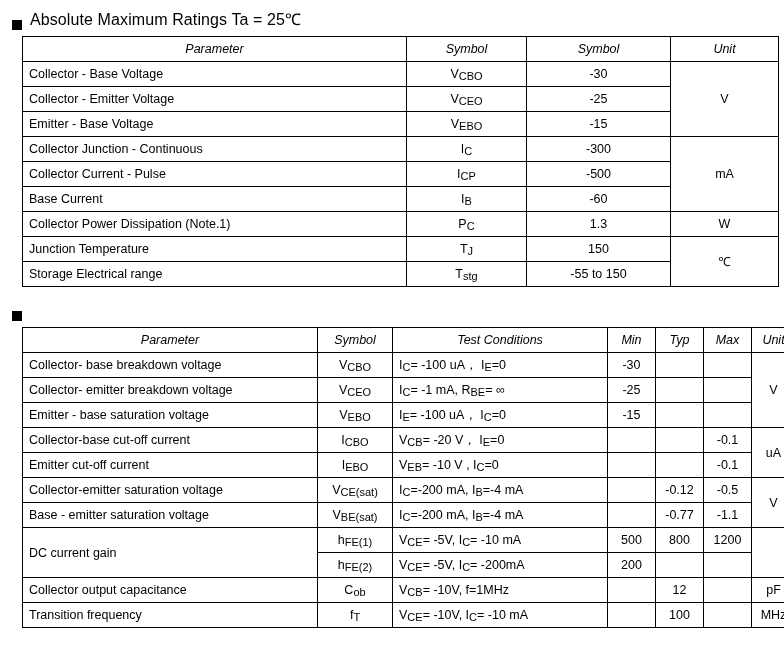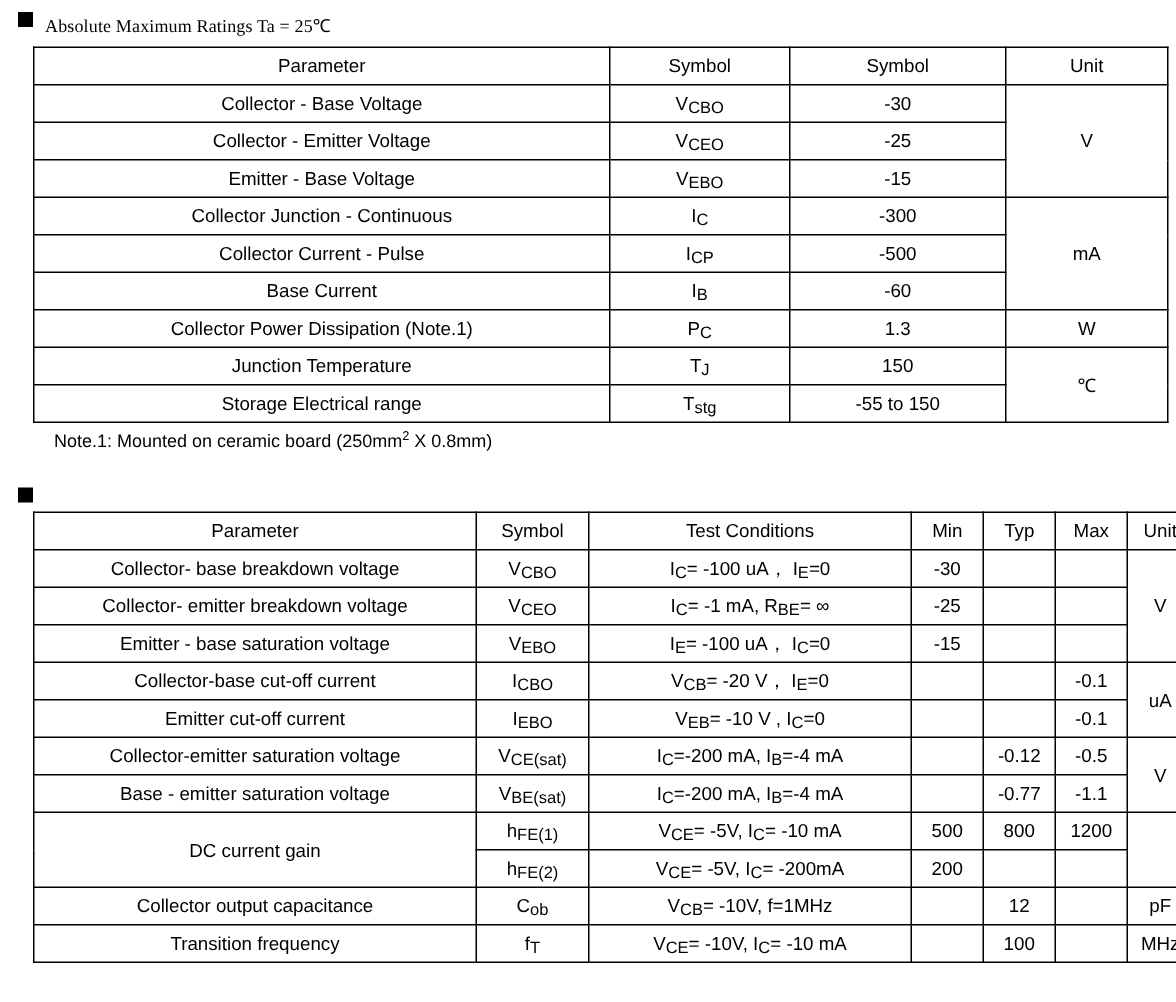--- a/index.html
+++ b/index.html
@@ -15,25 +15,24 @@
     position: relative;
     overflow: hidden;
   }
   .page {
     padding: 6px 10px 0 10px;
     box-sizing: border-box;
     width: 784px;
   }
   .section-heading {
     display: flex;
-    align-items: flex-start;
-    font-size: 12px;
+    align-items: flex-end;
+    font-size: 16px;
     margin: 2px 0 6px 2px;
     letter-spacing: 0.1px;
-    font-family: Liberation Serif, serif;
   }
   .section-heading .bullet {
     display: inline-block;
     width: 10px;
     height: 10px;
     background: #000;
     margin-right: 8px;
   }
   table.spec {
     border-collapse: collapse;
@@ -45,23 +44,24 @@
     border: 1px solid #000000;
     font-size: 12.5px;
     font-weight: normal;
     padding: 0 6px;
     height: 25px;
     vertical-align: middle;
     box-sizing: border-box;
   }
   table.spec th {
     text-align: center;
+    font-style: italic;
   }
   td.c, th.c { text-align: center; }
-  td.l, th.l { text-align: center; }
+  td.l, th.l { text-align: left; }
   .note {
     font-size: 12px;
     margin: 3px 0 0 26px;
   }
   .note sup {
     font-size: 8.5px;
     vertical-align: super;
   }
   sub {
     font-size: 11px;
@@ -142,21 +142,20 @@
         <td class="c" rowspan="2">℃</td>
       </tr>
       <tr>
         <td class="l">Storage Electrical range</td>
         <td class="c"><span>T</span><sub>stg</sub></td>
         <td class="c">-55 to 150</td>
       </tr>
     </tbody>
   </table>
 
-  <div class="note"><span>Note.1: Mounted on ceramic board (250mm</span><sup>2</sup><span> X  0.8mm)</span></div>
 
   <div class="gap"></div>
 
   <div class="section-heading">
     <span class="bullet"></span>
   </div>
 
   <table class="spec">
     <colgroup>
       <col style="width:295px">

